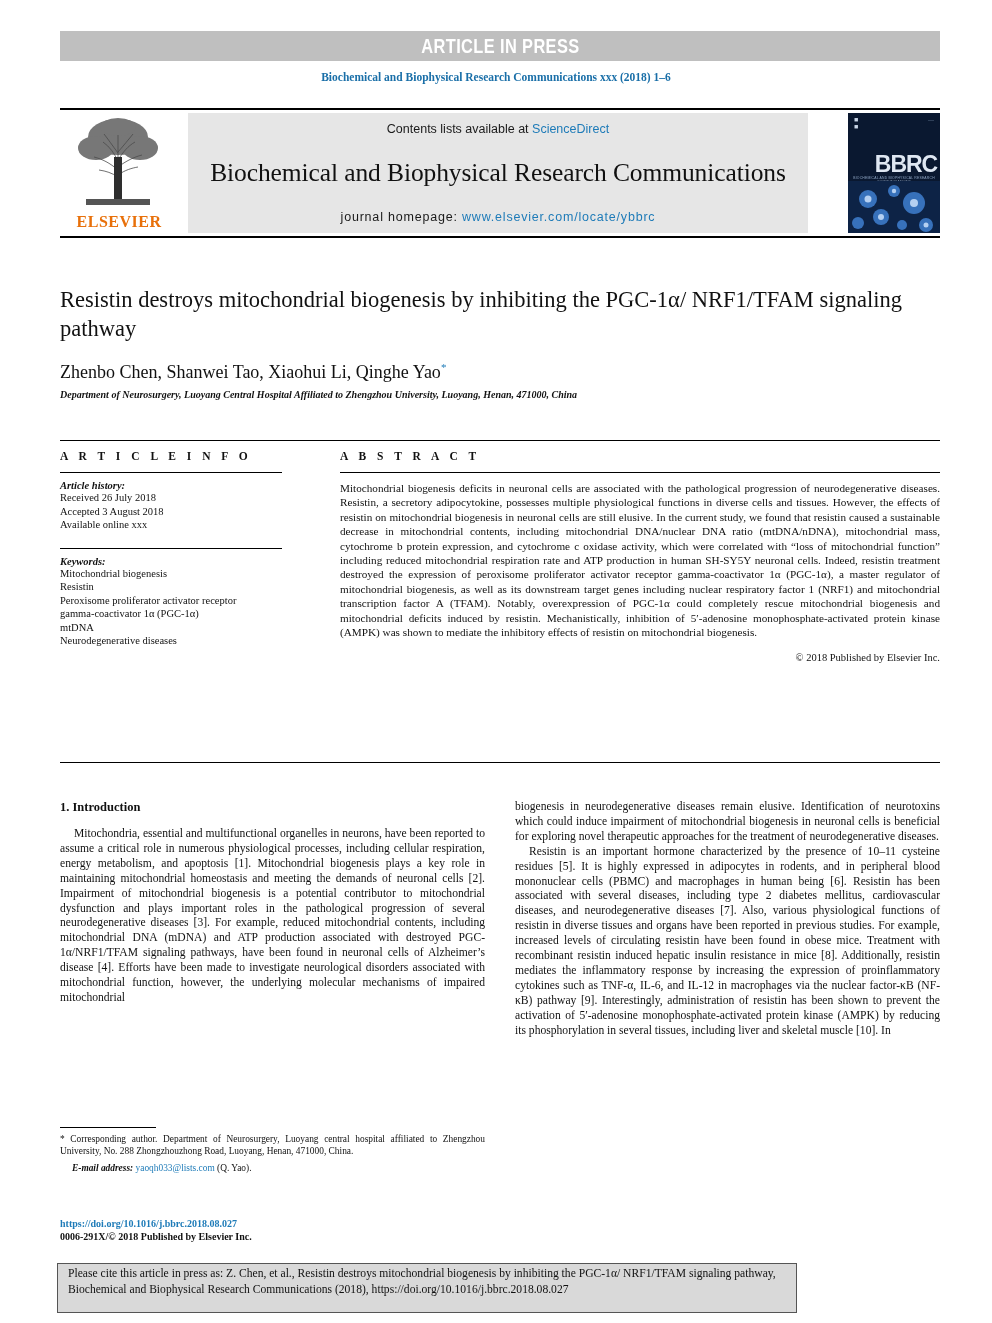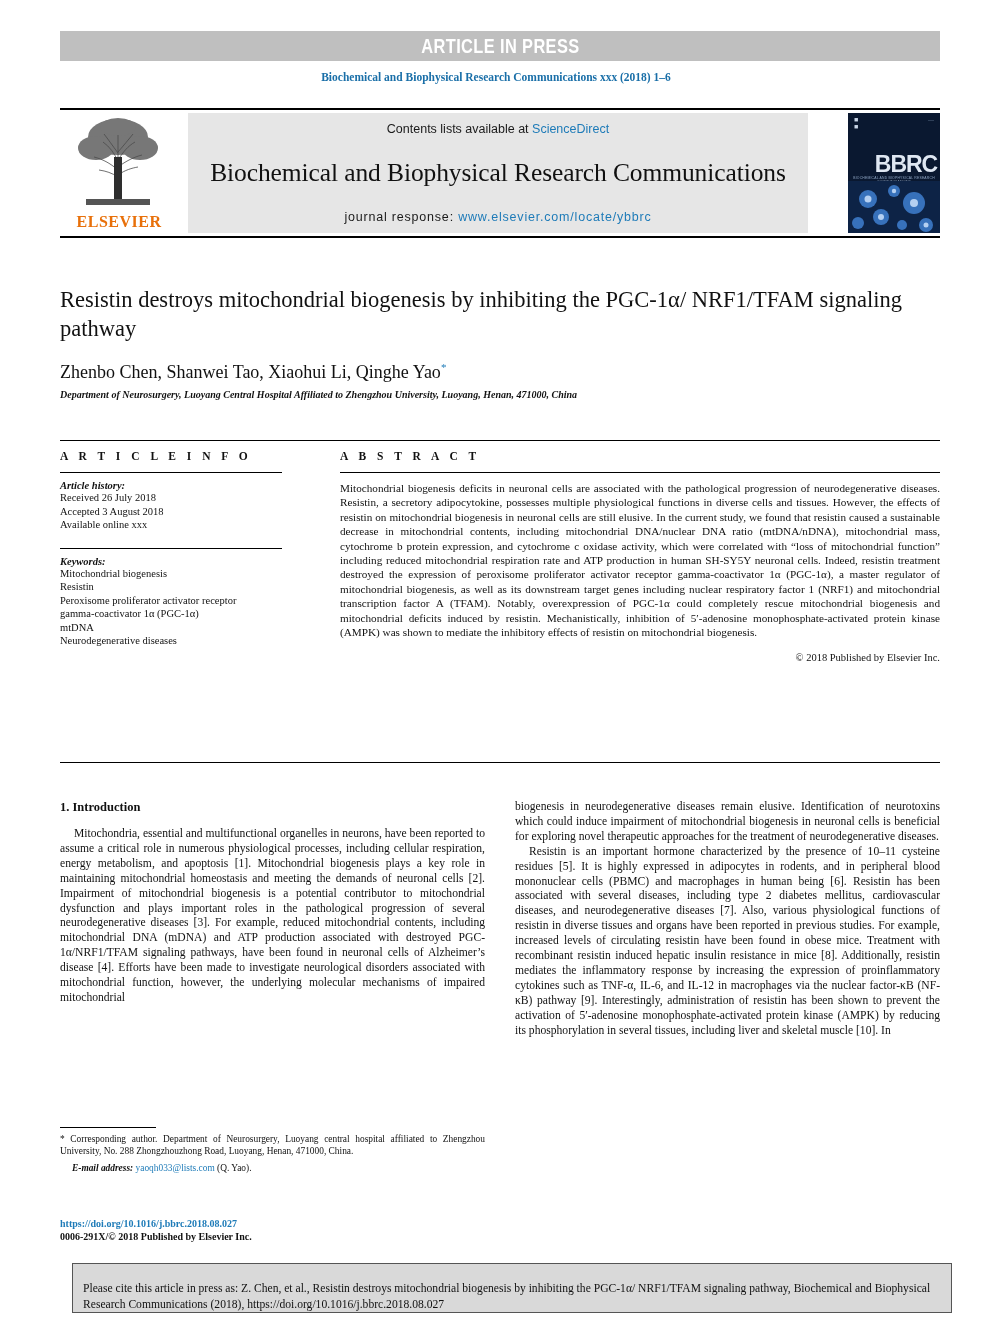--- a/index.html
+++ b/index.html
@@ -218,23 +218,23 @@
     display:block;
   }
   .issn-line {
     font-family:"Liberation Serif", serif;
     font-size:10px; color:#111; font-weight:bold; margin-top:2px;
     display:block;
   }
 
   
   .cite-box {
-    position:absolute; left:72px; top:1263px; width:880px; height:50px;
+    position:absolute; left:57px; top:1263px; width:740px; height:50px;
     border:1px solid #555; background:#d9d9d9;
-    padding:17px 10px;
+    padding:2px 10px;
   }
   .cite-text {
     font-family:"Liberation Serif", serif;
     font-size:11.6px; line-height:15.5px; color:#111;
     margin:0;
   }
 </style>
 </head>
 <body>
 
@@ -278,21 +278,21 @@
       </svg>
       <div class="elsevier-word">ELSEVIER</div>
     </div>
 
     <div class="masthead-center">
       <div class="contents-line">
         <span>Contents lists available at </span><span class="sd">ScienceDirect</span>
       </div>
       <div class="journal-title">Biochemical and Biophysical Research Communications</div>
       <div class="homepage-line">
-        <span>journal response: </span><span class="url">www.elsevier.com/locate/ybbrc</span>
+        <span>journal homepage: </span><span class="url">www.elsevier.com/locate/ybbrc</span>
       </div>
     </div>
 
     <div class="bbrc-logo">
       <div class="bbrc-top">■<br>■</div>
       <div class="bbrc-topright">——</div>
       <div class="bbrc-text">BBRC</div>
       <div class="bbrc-sub">BIOCHEMICAL AND BIOPHYSICAL RESEARCH COMMUNICATIONS</div>
       <svg viewBox="0 0 92 55" style="position:absolute;left:0;top:68px;width:92px;height:55px;">
         <rect width="92" height="55" fill="#0d2346"></rect>

